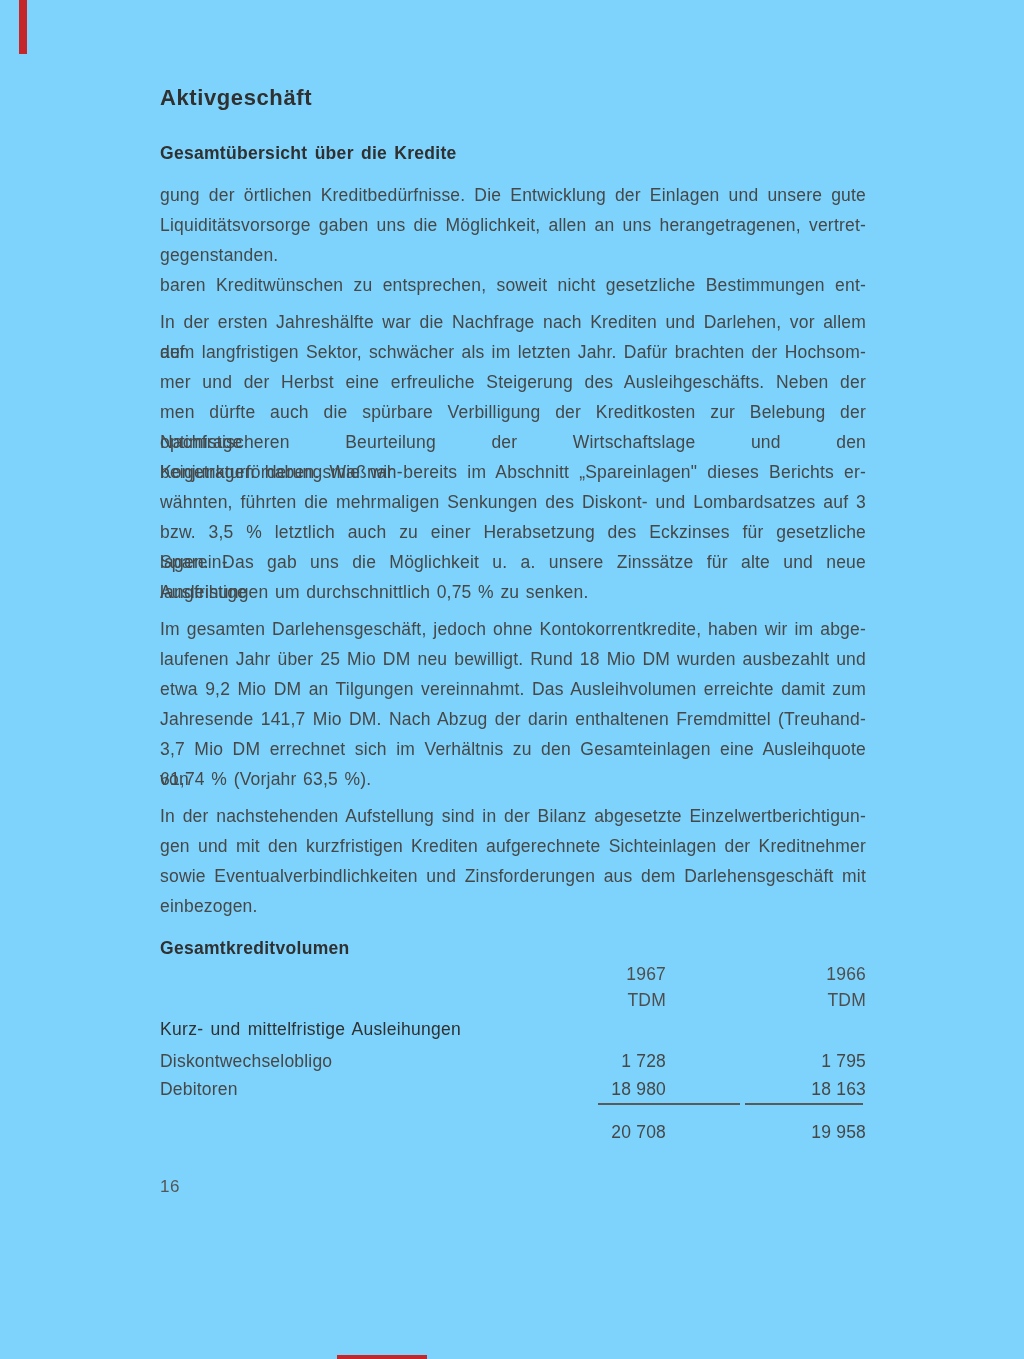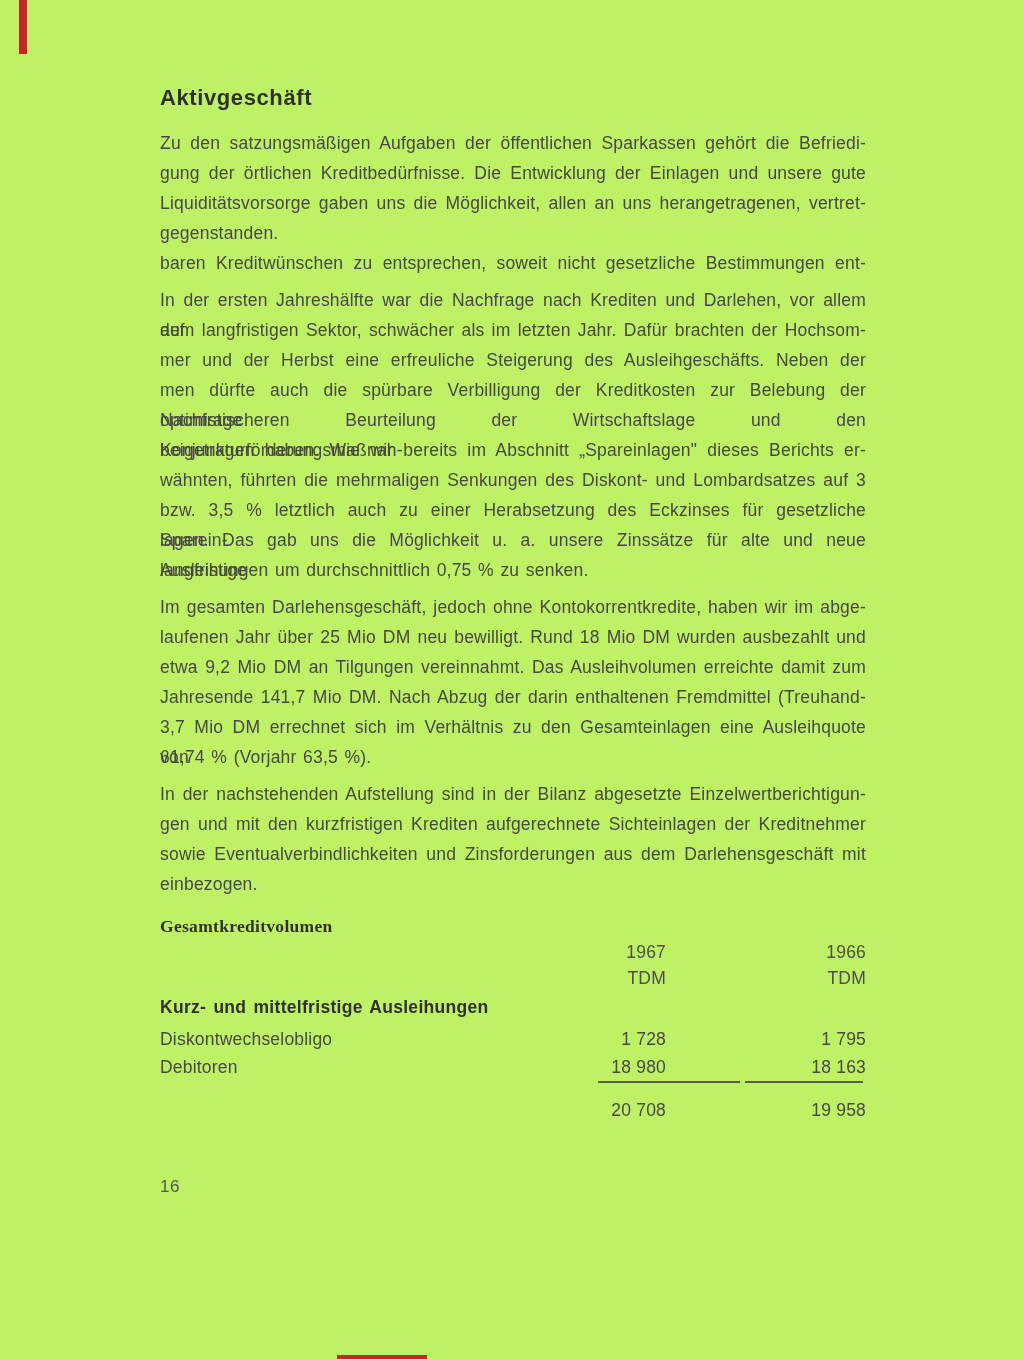--- a/index.html
+++ b/index.html
@@ -1,19 +1,19 @@
 <!DOCTYPE html>
 <html lang="de" style="--accent-red: #c5262a; --text-color: #474747;"><head>
 <meta charset="utf-8">
 <style>
   html, body { margin: 0; padding: 0; background: #ffffff; }
   .page {
     position: relative;
     width: 1024px; height: 1359px;
-    background: #bef264;
+    background: #7dd3fc;
     overflow: hidden;
     font-family: "Liberation Sans", "DejaVu Sans", sans-serif;
     color: var(--text-color, #474747);
   }
   .red-mark-top {
     position: absolute; left: 19px; top: 0;
     width: 8px; height: 54px;
     background: var(--accent-red, #c5262a);
   }
   .red-mark-bottom {
@@ -39,25 +39,25 @@
   .para.first { margin-top: 17px; }
   .ln {
     font-size: 17.5px; line-height: 30px; height: 30px;
     letter-spacing: 0.2px; word-spacing: 1.5px;
     text-align: justify; text-align-last: justify;
     white-space: normal; color: var(--text-color, #474747);
   }
   .ln.last { text-align: left; text-align-last: left; }
   h3 {
     margin: 16px 0 0 0; font-size: 17.5px; line-height: 22px;
-    font-weight: bold; color: #303030; letter-spacing: 0.3px; font-family: Liberation Serif, serif;
+    font-weight: bold; color: #303030; letter-spacing: 0.3px;
   }
   h4 {
     margin: 6px 0 0 0; font-size: 17.5px; line-height: 20px;
-    font-weight: bold; color: #303030; letter-spacing: 0.3px;
+    font-weight: normal; color: #303030; letter-spacing: 0.3px;
     word-spacing: 2px;
   }
   .trow { display: flex; font-size: 17.5px; line-height: 28px; letter-spacing: 0.2px; }
   .trow.hdr { line-height: 26px; color: #4e4e4e; }
   .trow.hdr.years { margin-top: 2px; }
   .trow .lbl { width: 350px; }
   .trow .c1 { width: 156px; text-align: right; }
   .trow .c2 { width: 200px; text-align: right; }
   .trow.r1 { margin-top: 8px; }
   .sumrule {
@@ -74,23 +74,23 @@
   }
 </style>
 </head>
 <body>
 
 <div class="page">
   <div class="red-mark-top"></div>
 
   <main class="content">
     <h1>Aktivgeschäft</h1>
+    <h2>Gesamtübersicht über die Kredite</h2>
 
     <div class="para first">
-      <div class="ln">Zu den satzungsmäßigen Aufgaben der öffentlichen Sparkassen gehört die Befriedi-</div>
       <div class="ln">gung der örtlichen Kreditbedürfnisse. Die Entwicklung der Einlagen und unsere gute</div>
       <div class="ln">Liquiditätsvorsorge gaben uns die Möglichkeit, allen an uns herangetragenen, vertret-</div>
       <div class="ln last">gegenstanden.</div>
       <div class="ln">baren Kreditwünschen zu entsprechen, soweit nicht gesetzliche Bestimmungen ent-</div>
     </div>
 
     <div class="para">
       <div class="ln">In der ersten Jahreshälfte war die Nachfrage nach Krediten und Darlehen, vor allem auf</div>
       <div class="ln">dem langfristigen Sektor, schwächer als im letzten Jahr. Dafür brachten der Hochsom-</div>
       <div class="ln">mer und der Herbst eine erfreuliche Steigerung des Ausleihgeschäfts. Neben der</div>

